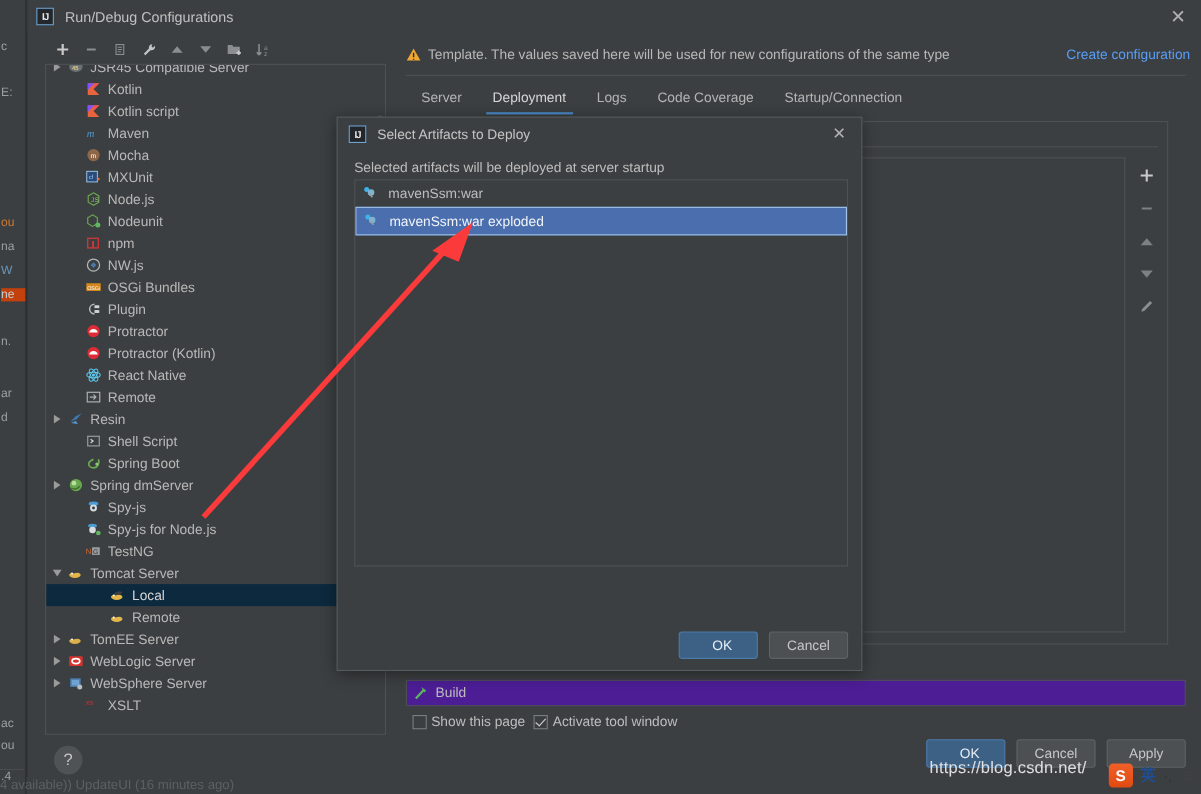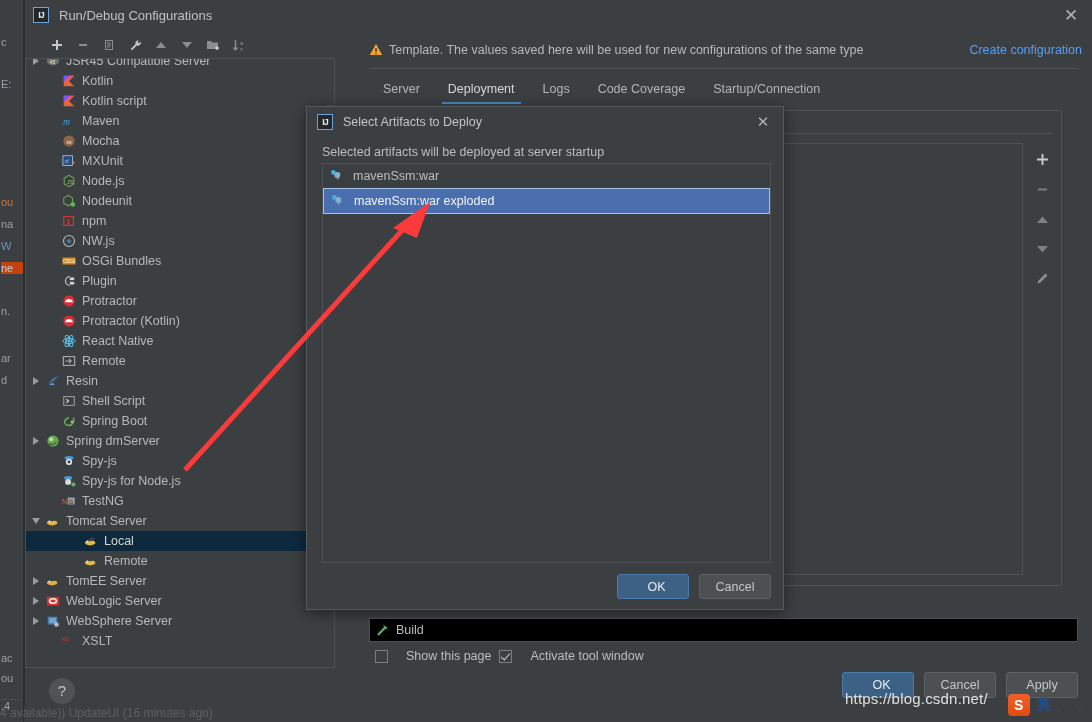--- a/index.html
+++ b/index.html
@@ -181,31 +181,31 @@
 
   .bot-tools {
     position: absolute; left: 8px; bottom: 96px; height: 22px;
     display: flex; align-items: center; gap: 4px; padding-left: 6px;
   }
   .bot-tools .side-btn { opacity: .85; }
 
   .build-row {
     position: absolute; left: 8px; right: 14px; bottom: 64px; height: 24px;
     border: 1px solid #4e5254; display: flex; align-items: center;
-    padding-left: 6px; background: #000000;
+    padding-left: 6px; background: #4c1d95;
   }
   .build-ico { width: 14px; height: 14px; margin-right: 6px; }
   .build-label { font-size: 12.5px; color: #bdbdbd; }
 
   .chk-row {
     position: absolute; left: 14px; bottom: 40px; height: 20px;
     display: flex; align-items: center; gap: 8px;
   }
   .chk {
-    display: flex; align-items: center; gap: 18px; cursor: pointer;
+    display: flex; align-items: center; gap: 4px; cursor: pointer;
     font-size: 12.5px; color: #bdbdbd;
   }
   .box {
     width: 13px; height: 13px; border: 1px solid #7a7e80;
     background: #3c3f41; position: relative; flex: none;
   }
   .box.on::after {
     content: ""; position: absolute; left: 3px; top: 0px;
     width: 4px; height: 8px; border: solid #d0d0d0;
     border-width: 0 1.6px 1.6px 0; transform: rotate(42deg);
@@ -243,21 +243,21 @@
     position: absolute; right: 10px; top: 6px; width: 20px; height: 18px;
     color: #b0b0b0; font-size: 15px; line-height: 17px; text-align: center;
     cursor: pointer;
   }
   .modal-sub {
     position: absolute; left: 15px; top: 38px;
     font-size: 12.5px; color: #bdbdbd;
   }
   .artifact-list {
     position: absolute; left: 15px; top: 56px; right: 12px;
-    height: 400px;
+    height: 352px;
     border: 1px solid #4e5254; background: #3c3f41; overflow: hidden;
   }
   .art-row {
     height: 24px; display: flex; align-items: center;
     padding-left: 6px; font-size: 12.5px; color: #bcbcbc; cursor: pointer;
   }
   .art-row.sel {
     background: #4b6eaf; color: #f0f4f8;
     border: 1px solid #a2c2e8; height: 26px;
   }
@@ -472,21 +472,21 @@
           </label>
         </div>
 
       <div class="main-btns" id="main-btns">
           <div class="btn primary">OK</div>
           <div class="btn">Cancel</div>
           <div class="btn">Apply</div>
         </div>
     </div>
 
-    <div class="tree-wrap" style="left:0;text-decoration:underline;">
+    <div class="tree-wrap" style="left:16px;text-decoration:underline;">
       <div class="tree" id="tree">
           <div class="node">
             <span class="arrow">
               <span class="tri right"></span>
             </span>
             <span class="nicon">
               <svg width="14" height="14" viewBox="0 0 16 16">
                 <ellipse cx="8" cy="8" rx="7" ry="5" fill="#6b7275"></ellipse>
                 <text x="4" y="11" font-size="6" fill="#ffe08a" font-family="sans-serif">45</text>
               </svg>

